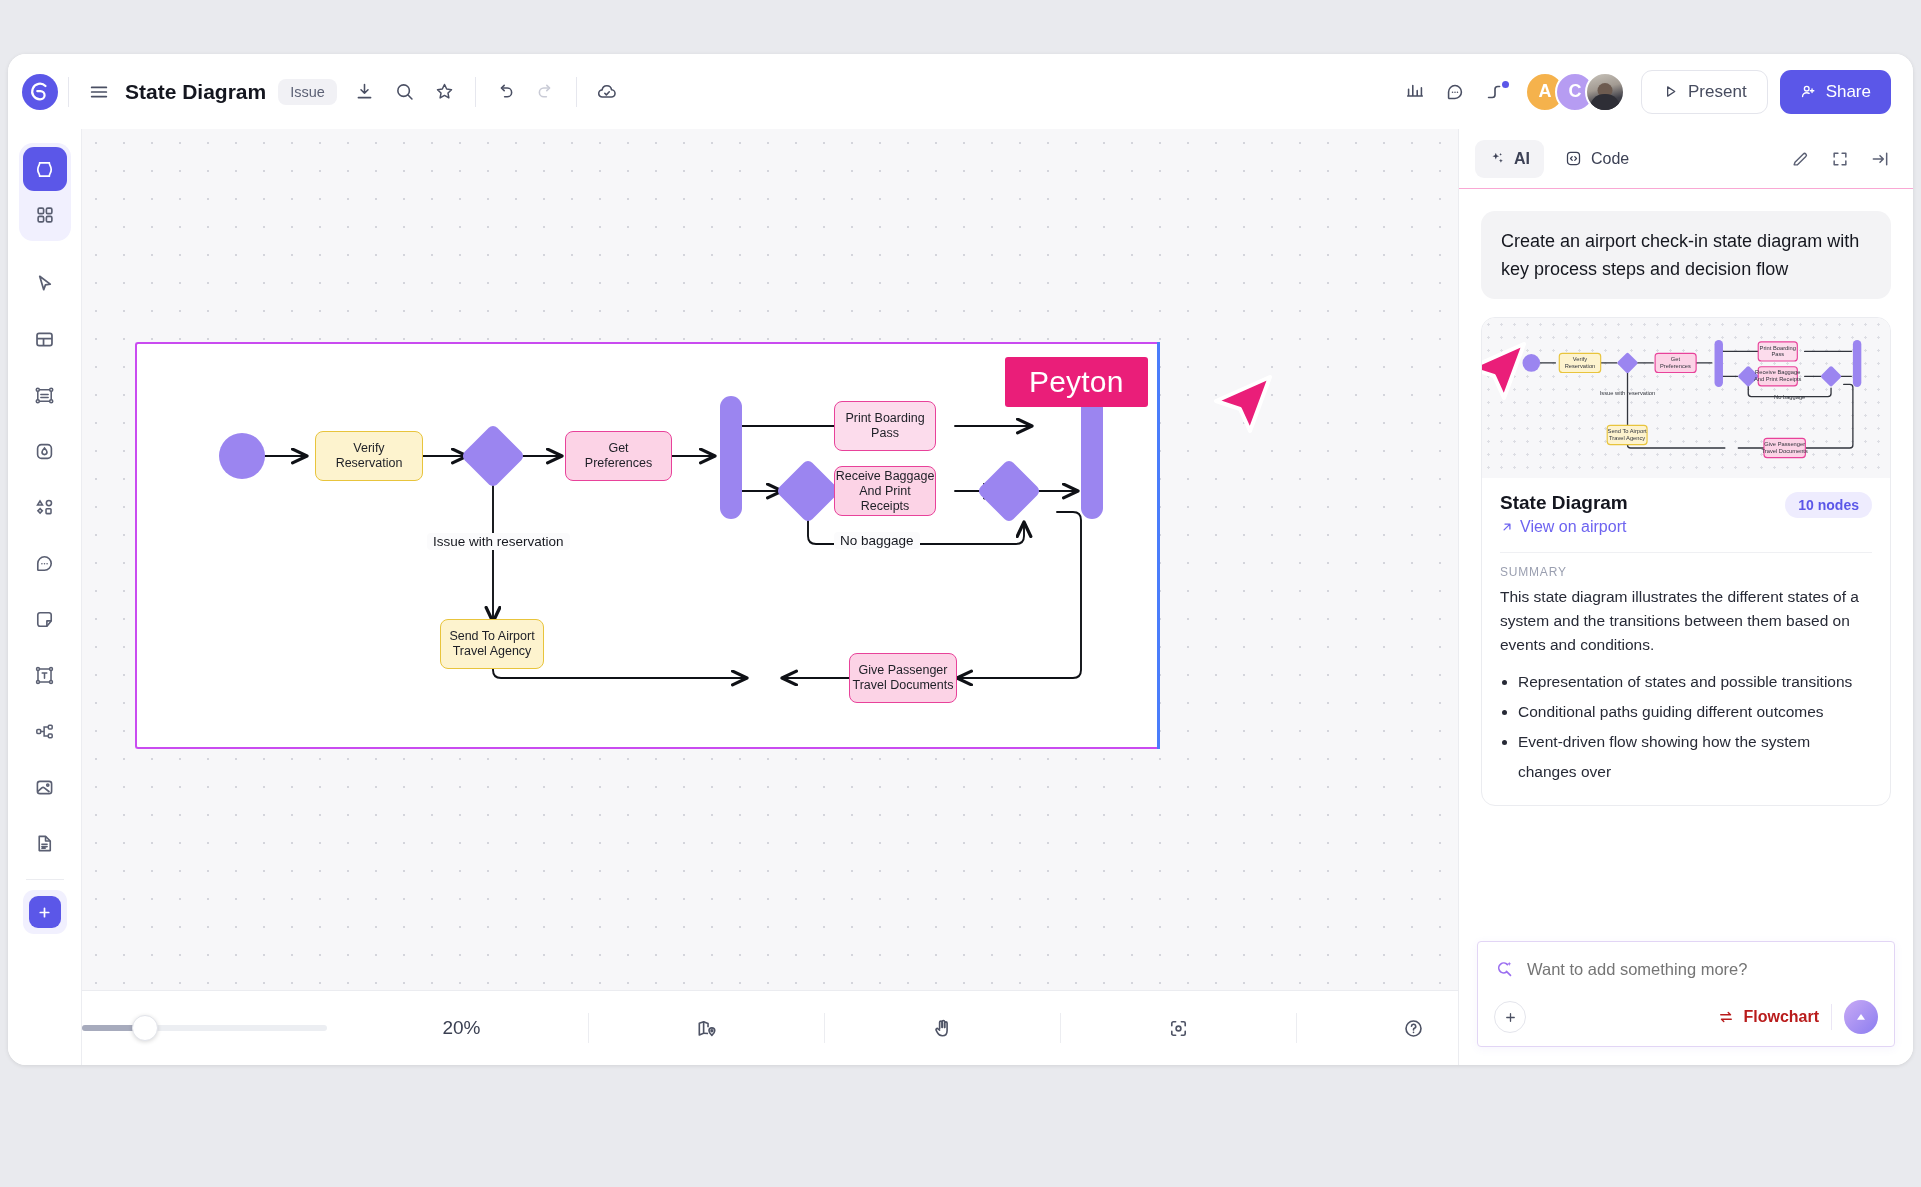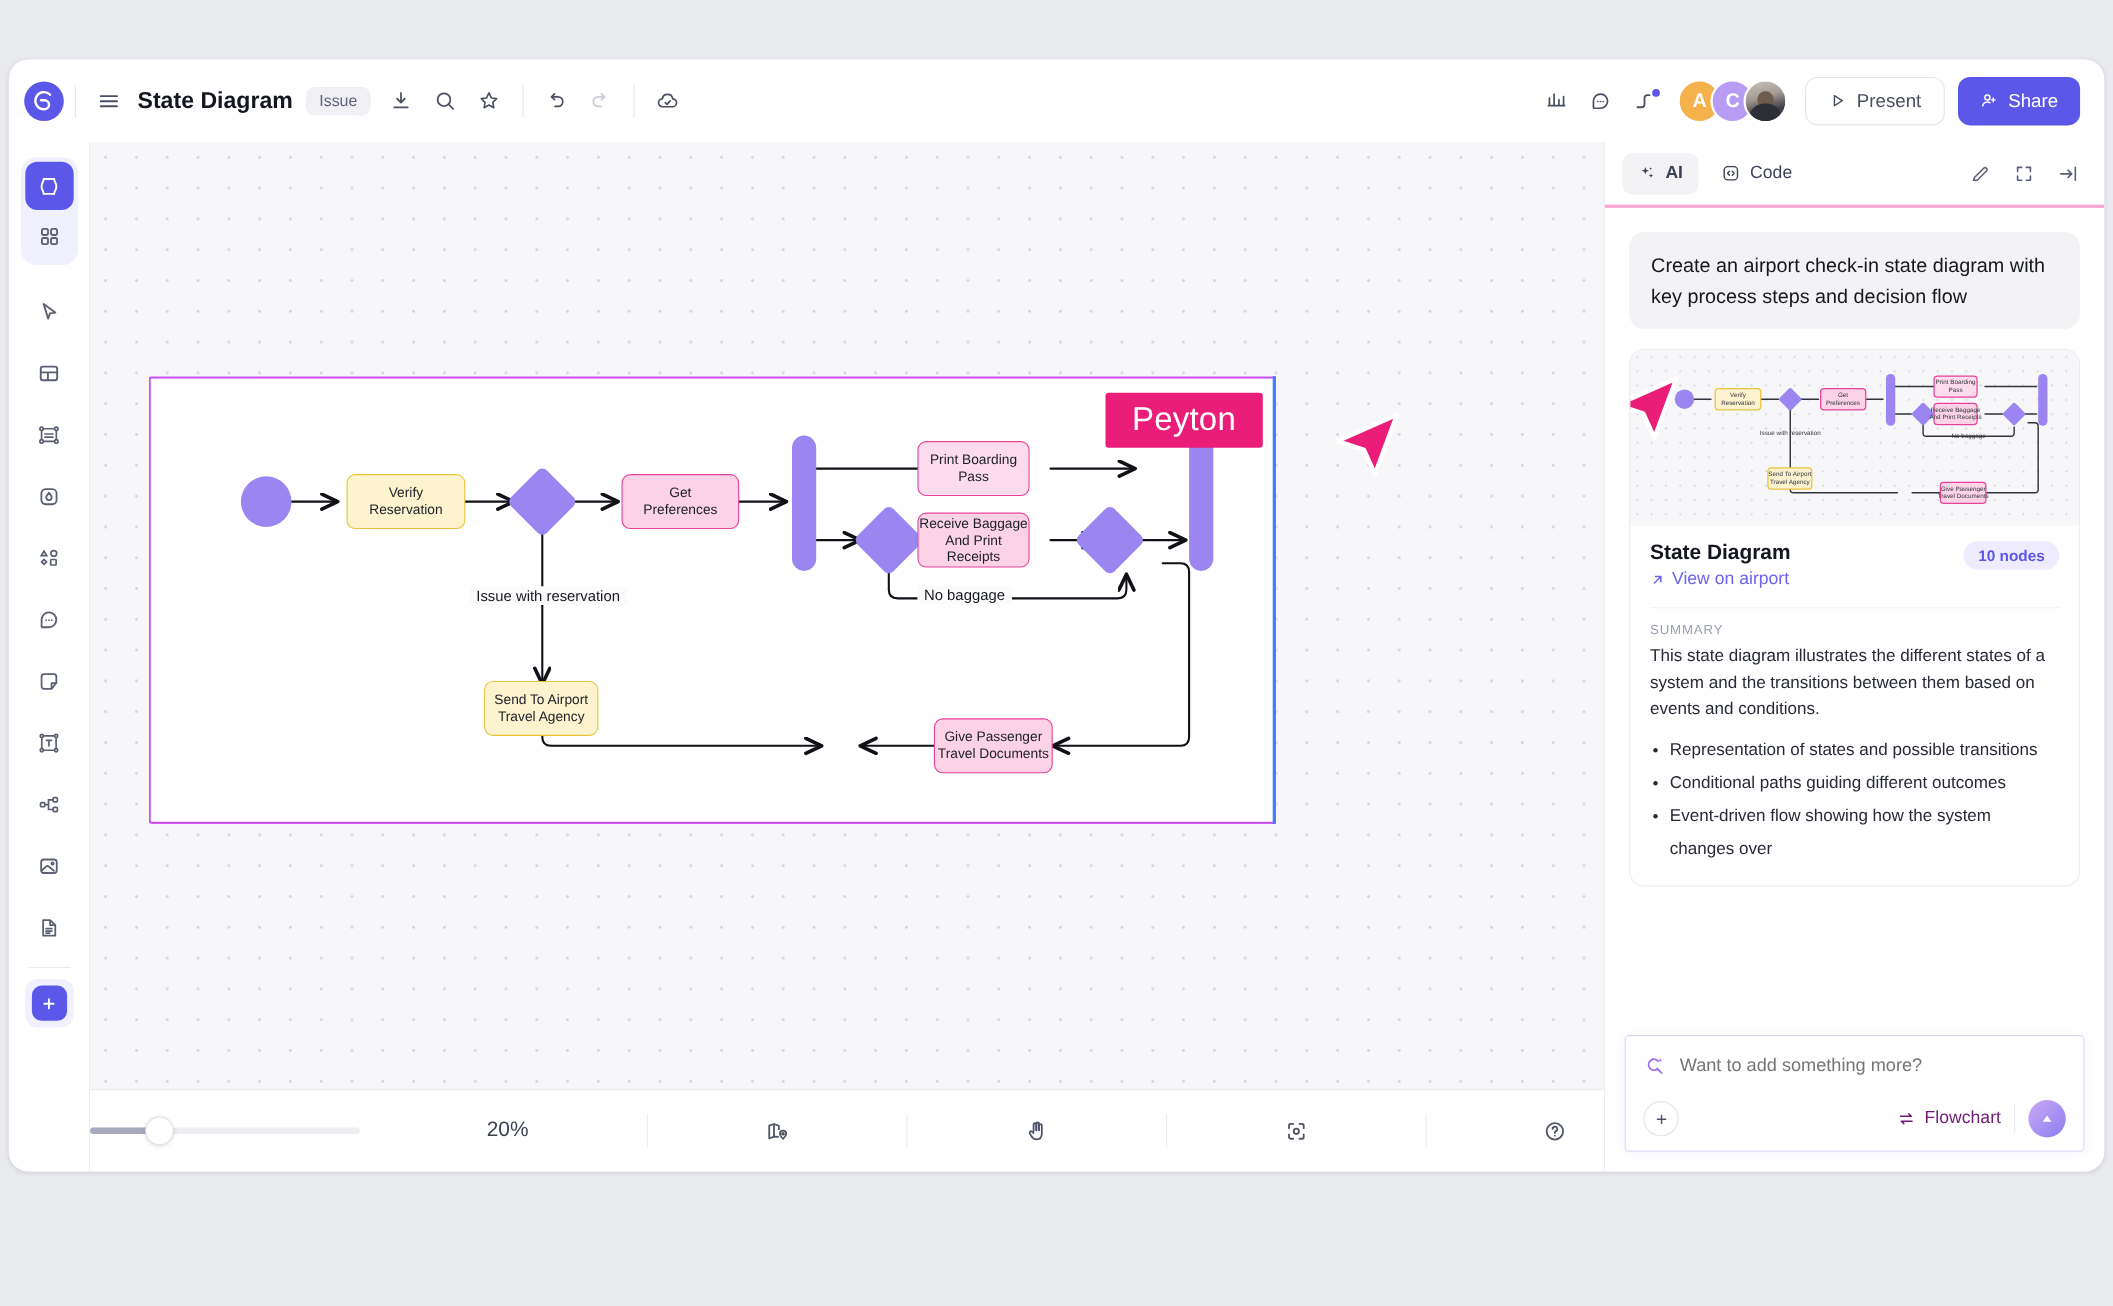--- a/index.html
+++ b/index.html
@@ -174,21 +174,21 @@
 
   
   .rpanel {
     position:absolute; right:0; top:75px;
     width: 455px; height: calc(100% - 75px);
     background:#fff; border-left:1px solid #ebecf0;
     display:flex; flex-direction:column; z-index: 35;
   }
   .rp-tabs {
     height: 60px; display:flex; align-items:center; padding: 0 16px;
-    border-bottom: 3px solid #f9a8d4; gap:6px;
+    border-bottom: 1px solid #f9a8d4; gap:6px;
   }
   .rp-tab {
     display:flex; align-items:center; gap:8px;
     height:38px; padding:0 14px; border-radius:9px;
     font-size:16px; color:#3c4155; cursor:pointer;
   }
   .rp-tab.active { background:#f3f3f6; font-weight:600; }
   .rp-tab-spacer { flex:1 1 auto; }
   .rp-icon {
     width:34px; height:34px; border-radius:8px; color:#5b6074;
@@ -246,21 +246,21 @@
     font-family:"Liberation Sans", sans-serif; flex:1 1 auto; background:transparent;
   }
   .comp-row2 { display:flex; align-items:center; margin-top: 20px; }
   .comp-plus {
     width:32px; height:32px; border-radius:50%; border:1px solid #e4e5ec;
     display:flex; align-items:center; justify-content:center;
     color:#4b5062; font-size:20px; cursor:pointer;
   }
   .comp-mode {
     margin-left:auto; display:flex; align-items:center; gap:8px;
-    font-size:16px; color:#701a75; font-weight:400; cursor:pointer;
+    font-size:16px; color:#b91c1c; font-weight:700; cursor:pointer;
   }
   .comp-div { width:1px; height:26px; background:#ebe6f5; margin: 0 12px; }
   .comp-send {
     width:34px; height:34px; border-radius:50%;
     background: linear-gradient(135deg,#c9aaf5,#8b7df0);
     display:flex; align-items:center; justify-content:center; color:#fff; cursor:pointer;
   }
 
   
   .bottombar {

